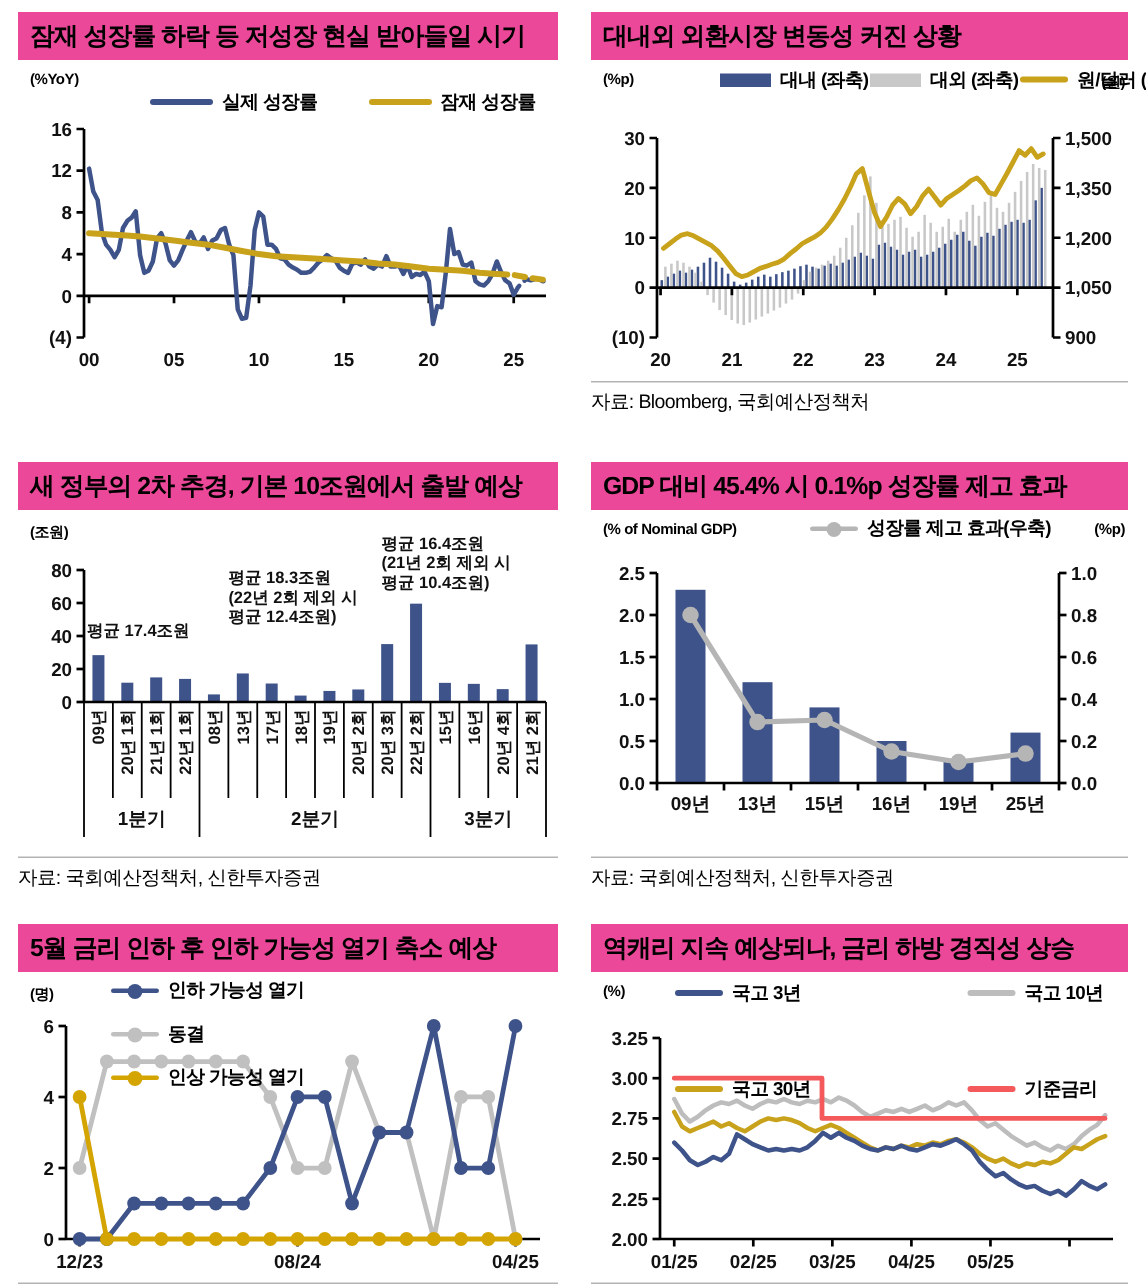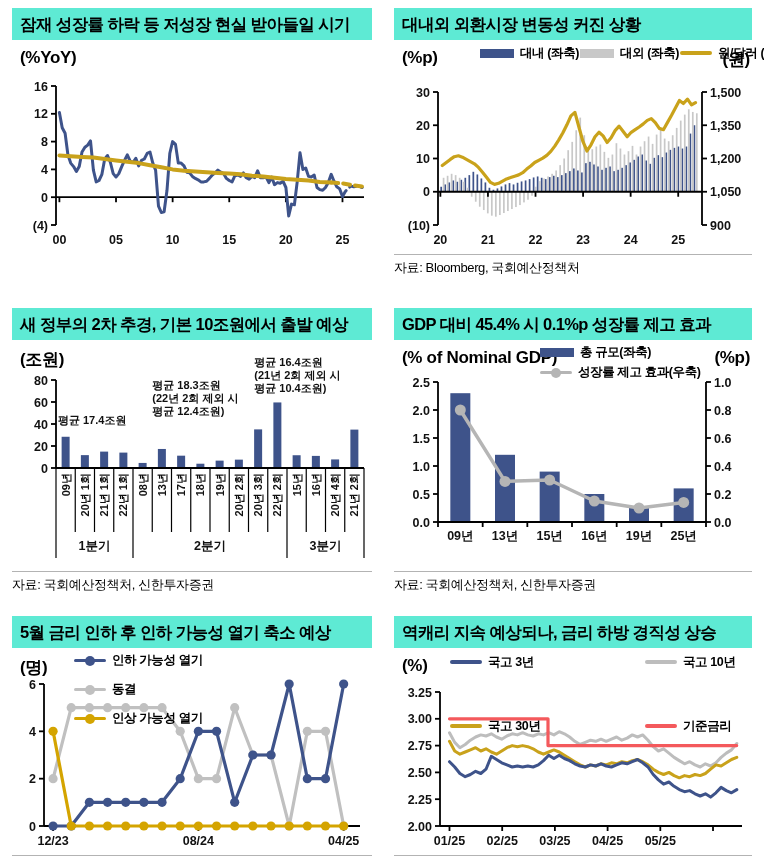--- a/index.html
+++ b/index.html
@@ -1,21 +1,21 @@
 <!DOCTYPE html>
 <html><head>
 <meta charset="utf-8">
 <style>
   html,body{margin:0;padding:0;background:#ffffff;}
   body{width:764px;height:856px;position:relative;font-family:"Liberation Sans","DejaVu Sans",sans-serif;color:#000;}
   .panel{position:absolute;}
   .p-w1{width:360px;} .p-w2{width:358px;}
-  .title{background:#5eead4;color:#000;font-weight:700;font-size:16.5px;letter-spacing:-0.6px;padding:6px 8px 5px 8px;line-height:1.25;white-space:nowrap;}
+  .title{background:#ec4899;color:#000;font-weight:700;font-size:16.5px;letter-spacing:-0.6px;padding:6px 8px 5px 8px;line-height:1.25;white-space:nowrap;}
   .chart-box{position:relative;margin-top:6px;}
-  .unit{position:absolute;font-size:17px;font-weight:700;letter-spacing:-0.3px;z-index:3;}
+  .unit{position:absolute;font-size:10px;font-weight:700;letter-spacing:-0.3px;z-index:3;}
   .u-left{left:8px;top:2px;} .u-right{right:2px;top:2px;}
   .legend{position:absolute;z-index:3;display:flex;}
   .lg-item{display:flex;align-items:center;gap:6px;font-size:12.5px;font-weight:700;letter-spacing:-0.4px;white-space:nowrap;}
   .sw{display:inline-block;flex:0 0 auto;}
   .sw-line{width:32px;height:4px;border-radius:2px;}
   .sw-bar{width:34px;height:9px;}
   .sw-wrap{position:relative;display:inline-flex;align-items:center;width:32px;height:11px;}
   .sw-wrap .sw-line{position:absolute;left:0;top:4px;width:32px;height:3.5px;}
   .sw-wrap .sw-dot{position:absolute;left:11px;top:1px;width:10px;height:10px;border-radius:50%;}
   .lg0{left:88px;top:14px;gap:34px;}
@@ -29,20 +29,30 @@
   svg{display:block;}
   svg text{font-family:"Liberation Sans","DejaVu Sans",sans-serif;}
 </style>
 </head>
 <body>
 
 <section class="panel p-w1" style="left:12px;top:8px;">
   <div class="title">잠재 성장률 하락 등 저성장 현실 받아들일 시기</div>
   <div class="chart-box" style="height:205px;">
     <div class="unit u-left">(%YoY)</div>
+    <div class="legend lg0">
+        <div class="lg-item">
+          <span class="sw sw-line" style="background: rgb(62, 83, 138);"></span>
+          <span>실제 성장률</span>
+        </div>
+        <div class="lg-item">
+          <span class="sw sw-line" style="background: rgb(201, 162, 27);"></span>
+          <span>잠재 성장률</span>
+        </div>
+      </div>
     <svg width="360" height="205">
         <line x1="44" y1="40" x2="44" y2="179" stroke="#000" stroke-width="1.8"></line>
         <line x1="39" y1="40" x2="44" y2="40" stroke="#000" stroke-width="1.8"></line>
         <text x="36" y="44.5" text-anchor="end" font-size="12.5px" font-weight="700" fill="#111">16</text>
         <line x1="39" y1="67.8" x2="44" y2="67.8" stroke="#000" stroke-width="1.8"></line>
         <text x="36" y="72.3" text-anchor="end" font-size="12.5px" font-weight="700" fill="#111">12</text>
         <line x1="39" y1="95.6" x2="44" y2="95.6" stroke="#000" stroke-width="1.8"></line>
         <text x="36" y="100.1" text-anchor="end" font-size="12.5px" font-weight="700" fill="#111">8</text>
         <line x1="39" y1="123.39999999999999" x2="44" y2="123.39999999999999" stroke="#000" stroke-width="1.8"></line>
         <text x="36" y="127.89999999999999" text-anchor="end" font-size="12.5px" font-weight="700" fill="#111">4</text>
@@ -345,24 +355,20 @@
   <div class="source">자료: 국회예산정책처, 신한투자증권</div>
 </section>
 
 <section class="panel p-w2" style="left:394px;top:308px;">
   <div class="title">GDP 대비 45.4% 시 0.1%p 성장률 제고 효과</div>
   <div class="chart-box" style="height:222px;">
     <div class="unit u-left">(% of Nominal GDP)</div>
     <div class="unit u-right">(%p)</div>
     <div class="legend lg3">
         <div class="lg-item">
-          <span class="sw sw-bar" style="background: rgb(62, 83, 138);"></span>
-          <span>총 규모(좌축)</span>
-        </div>
-        <div class="lg-item">
           <span class="sw sw-wrap">
             <span class="sw-line" style="background: rgb(181, 181, 181);"></span>
             <span class="sw-dot" style="background: rgb(181, 181, 181);"></span>
           </span>
           <span>성장률 제고 효과(우축)</span>
         </div>
       </div>
     <svg width="358" height="222">
         <rect x="56.33333333333333" y="47.20000000000001" width="20" height="128.79999999999998" fill="#3E538A"></rect>
         <rect x="101" y="108.8" width="20" height="67.2" fill="#3E538A"></rect>

